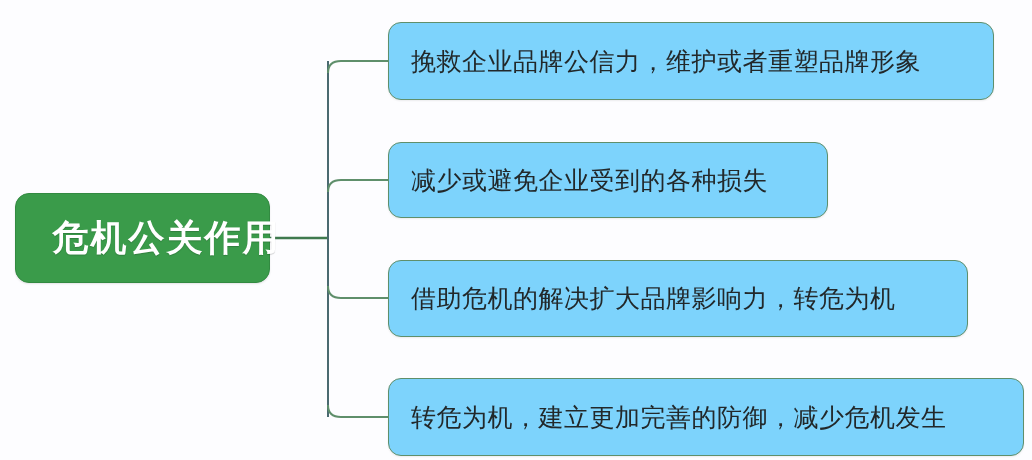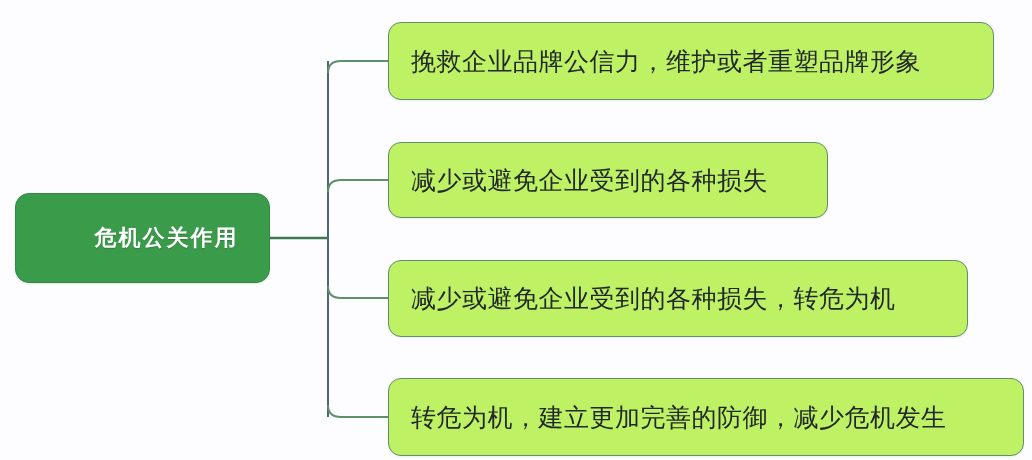--- a/index.html
+++ b/index.html
@@ -43,32 +43,32 @@
     border-radius: 14px;
     box-sizing: border-box;
     display: flex;
     align-items: center;
     justify-content: center;
     z-index: 3;
     box-shadow: 0 1px 2px rgba(0,0,0,0.10);
   }
   .root-label {
     color: #ffffff;
-    font-size: 22px;
+    font-size: 36px;
     font-weight: bold;
     letter-spacing: 2px;
     white-space: nowrap;
     text-shadow: 0 1px 1px rgba(0,0,0,0.18);
     margin-left: 48px;
   }
 
   
   .child-node {
     position: absolute;
-    background: #bef264;
+    background: #7dd3fc;
     border: 1px solid #5f8f6b;
     border-radius: 13px;
     box-sizing: border-box;
     display: flex;
     align-items: center;
     z-index: 3;
     box-shadow: 0 1px 2px rgba(0,0,0,0.07);
   }
   .child-label {
     color: #22282a;
@@ -110,20 +110,20 @@
 
   <div class="child-node node-1">
     <span class="child-label">挽救企业品牌公信力，维护或者重塑品牌形象</span>
   </div>
 
   <div class="child-node node-2">
     <span class="child-label">减少或避免企业受到的各种损失</span>
   </div>
 
   <div class="child-node node-3">
-    <span class="child-label">减少或避免企业受到的各种损失，转危为机</span>
+    <span class="child-label">借助危机的解决扩大品牌影响力，转危为机</span>
   </div>
 
   <div class="child-node node-4">
     <span class="child-label">转危为机，建立更加完善的防御，减少危机发生</span>
   </div>
 
 </div>
 
 </body></html>

